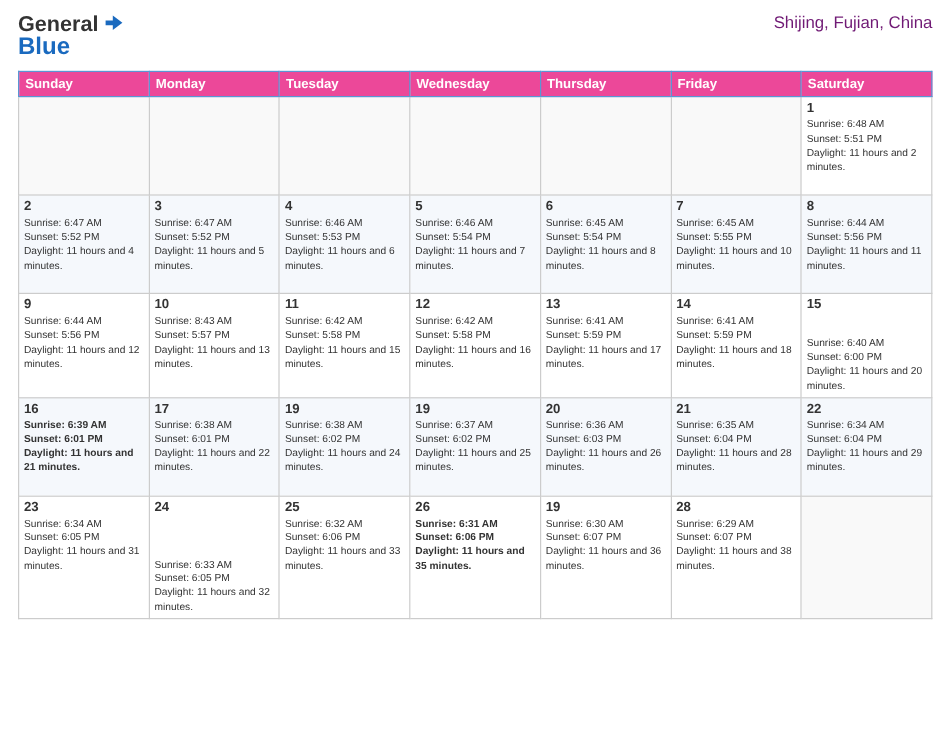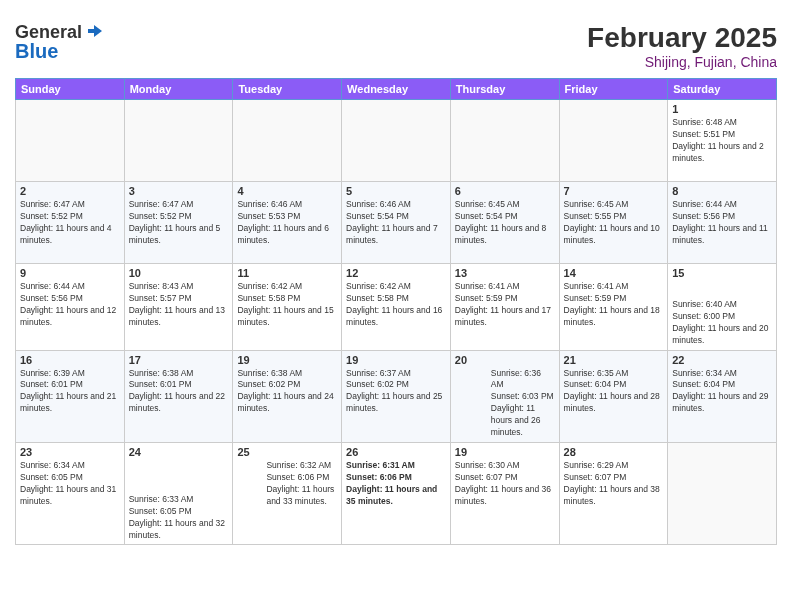--- a/index.html
+++ b/index.html
@@ -6,21 +6,21 @@
     body {
       font-family: Arial, sans-serif;
       background: #fff;
       width: 792px;
       height: 612px;
       overflow: hidden;
     }
     .page {
       width: 792px;
       height: 612px;
-      padding: 22px 15px;
+      padding: 10px 15px;
     }
     .header {
       display: flex;
       justify-content: space-between;
       align-items: flex-start;
       margin-bottom: 8px;
     }
     .logo {
       display: flex;
       flex-direction: column;
@@ -50,21 +50,21 @@
     .location {
       font-size: 14px;
       color: #701a75;
     }
     .calendar {
       width: 100%;
       border-collapse: collapse;
       table-layout: fixed;
     }
     .calendar thead tr th {
-      background-color: #8b5cf6;
+      background-color: #ec4899;
       color: #fff;
       font-size: 11px;
       font-weight: bold;
       padding: 4px 5px;
       border: 1px solid #5a96d4;
       text-align: left;
     }
     .calendar tbody tr td {
       border: 1px solid #ccc;
       vertical-align: top;
@@ -101,21 +101,20 @@
     <div class="logo">
       <div class="logo-text">
         <span class="logo-general">General</span>
         <svg class="logo-icon" viewBox="0 0 20 20">
           <polygon points="10,2 18,8 10,14 10,10 4,10 4,6 10,6" fill="#1a6abf"></polygon>
         </svg>
       </div>
       <div style="color:#1a6abf; font-size:20px; font-weight:bold; margin-top:-3px;">Blue</div>
     </div>
     <div class="title-block">
-      <div class="month-title">February 2025</div>
       <div class="location">Shijing, Fujian, China</div>
     </div>
   </div>
 
   <table class="calendar">
     <thead>
       <tr>
       <th>Sunday</th>
           <th>Monday</th>
           <th>Tuesday</th>
@@ -224,21 +223,21 @@
           <td>
             <span class="day-number">15</span>
             <div class="day-info" style="white-space: pre-line; margin-top: 20px;">Sunrise: 6:40 AM
 Sunset: 6:00 PM
 Daylight: 11 hours and 20 minutes.</div>
           </td>
         </tr>
         <tr>
           <td>
             <span class="day-number">16</span>
-            <div class="day-info" style="white-space: pre-line;">Sunrise: 6:39 AM
+            <div class="day-info" style="white-space: pre-line; font-weight: bold;">Sunrise: 6:39 AM
 Sunset: 6:01 PM
 Daylight: 11 hours and 21 minutes.</div>
           </td>
           <td>
             <span class="day-number">17</span>
             <div class="day-info" style="white-space: pre-line;">Sunrise: 6:38 AM
 Sunset: 6:01 PM
 Daylight: 11 hours and 22 minutes.</div>
           </td>
           <td>
@@ -248,21 +247,21 @@
 Daylight: 11 hours and 24 minutes.</div>
           </td>
           <td>
             <span class="day-number">19</span>
             <div class="day-info" style="white-space: pre-line;">Sunrise: 6:37 AM
 Sunset: 6:02 PM
 Daylight: 11 hours and 25 minutes.</div>
           </td>
           <td>
             <span class="day-number">20</span>
-            <div class="day-info" style="white-space: pre-line; margin-left: 36px;">Sunrise: 6:36 AM
+            <div class="day-info" style="white-space: pre-line;">Sunrise: 6:36 AM
 Sunset: 6:03 PM
 Daylight: 11 hours and 26 minutes.</div>
           </td>
           <td>
             <span class="day-number">21</span>
             <div class="day-info" style="white-space: pre-line;">Sunrise: 6:35 AM
 Sunset: 6:04 PM
 Daylight: 11 hours and 28 minutes.</div>
           </td>
           <td>
@@ -280,21 +279,21 @@
 Daylight: 11 hours and 31 minutes.</div>
           </td>
           <td>
             <span class="day-number">24</span>
             <div class="day-info" style="white-space: pre-line; margin-top: 36px;">Sunrise: 6:33 AM
 Sunset: 6:05 PM
 Daylight: 11 hours and 32 minutes.</div>
           </td>
           <td>
             <span class="day-number">25</span>
-            <div class="day-info" style="white-space: pre-line; margin-left: 29px;">Sunrise: 6:32 AM
+            <div class="day-info" style="white-space: pre-line;">Sunrise: 6:32 AM
 Sunset: 6:06 PM
 Daylight: 11 hours and 33 minutes.</div>
           </td>
           <td>
             <span class="day-number">26</span>
             <div class="day-info" style="white-space: pre-line; font-weight: bold;">Sunrise: 6:31 AM
 Sunset: 6:06 PM
 Daylight: 11 hours and 35 minutes.</div>
           </td>
           <td>

